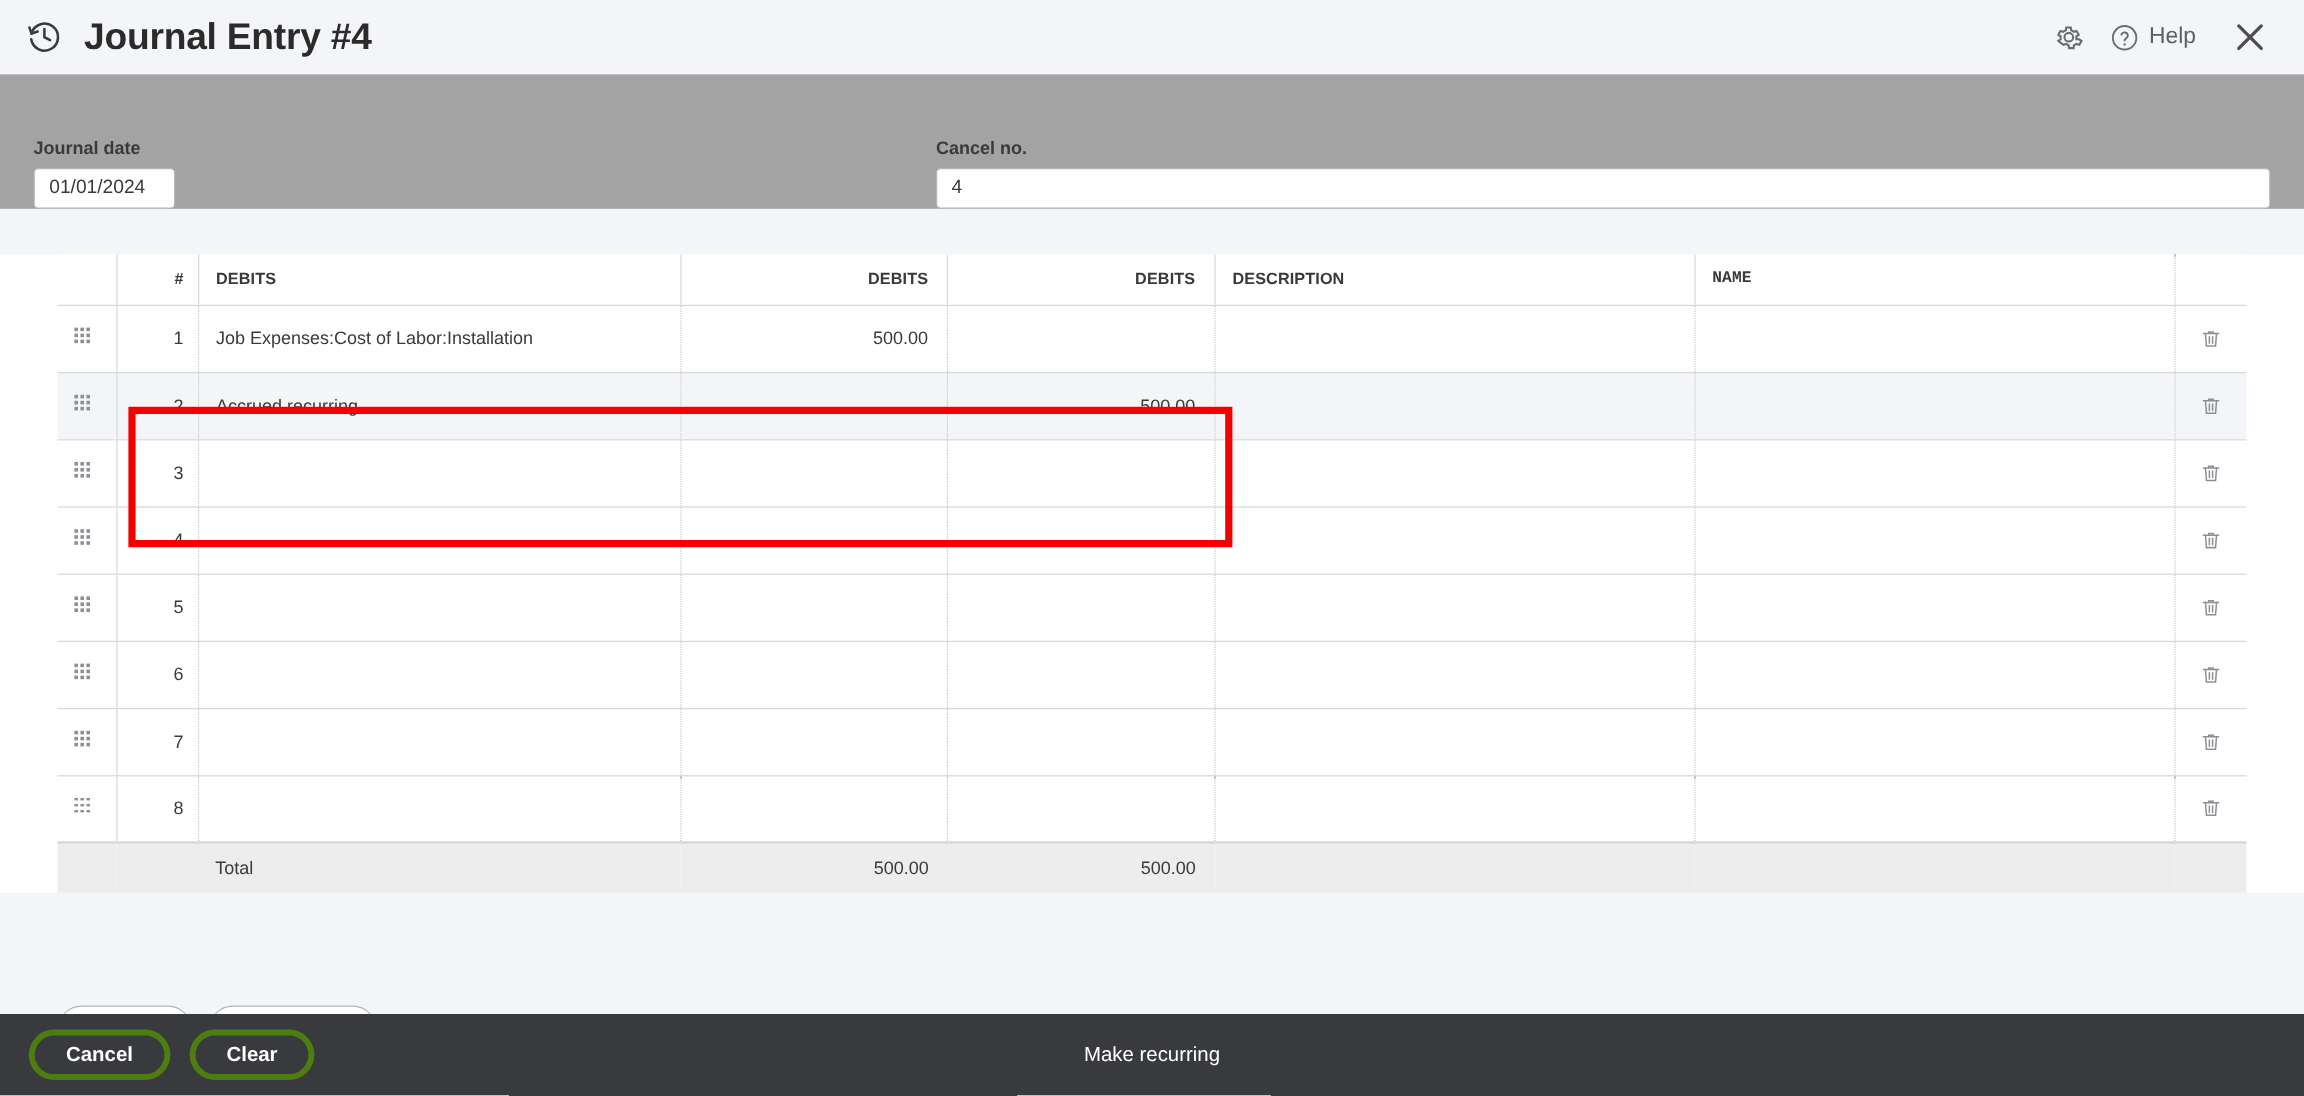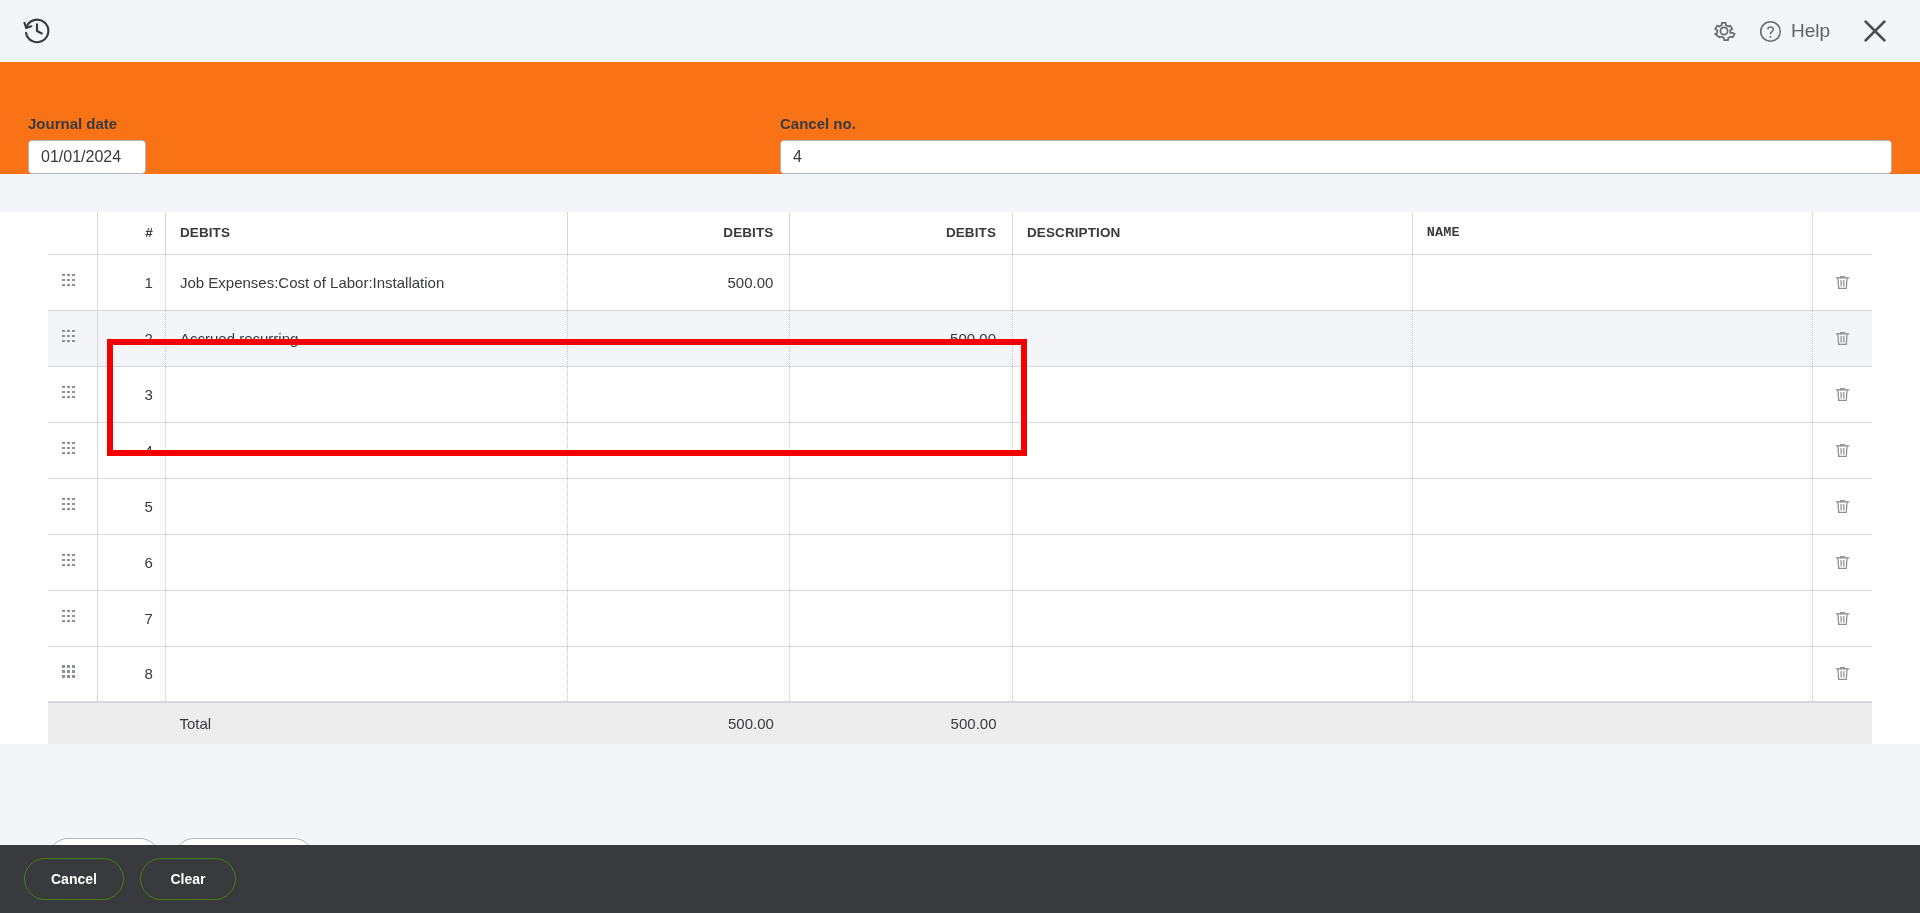--- a/index.html
+++ b/index.html
@@ -52,21 +52,21 @@
     cursor: pointer;
   }
   .help-icon { width: 25px; height: 25px; display: block; }
   .help-label { font-size: 19px; color: #5f6063; }
   .close-icon { width: 30px; height: 30px; display: block; margin-left: 10px; }
 
   
   .form-area {
     display: flex;
     padding: 53px 0 0 0;
-    background: #f97316;
+    background: #a3a3a3;
   }
   .field-date { width: 780px; padding-left: 28px; }
   .field-no  { flex: 1; padding-right: 28px; }
   .field-label {
     font-size: 15px;
     font-weight: bold;
     color: #393a3d;
     margin-bottom: 8px;
     display: block;
   }
@@ -223,25 +223,25 @@
     text-align: center;
     pointer-events: none;
   }
   .footer-center span { pointer-events: auto; }
   .footer-right { margin-left: auto; display: flex; align-items: center; gap: 16px; }
 
   .btn-outline {
     height: 42px;
     min-width: 96px;
     padding: 0 26px;
-    border: 1px solid #4d7c0f;
+    border: 5px solid #4d7c0f;
     border-radius: 23px;
     background: transparent;
     color: #ffffff;
-    font-size: 14px;
+    font-size: 17px;
     font-weight: bold;
     font-family: "Liberation Sans", sans-serif;
     cursor: pointer;
     display: inline-flex;
     align-items: center;
     justify-content: center;
   }
   .btn-link {
     color: #ffffff;
     font-size: 17px;
@@ -277,20 +277,21 @@
 
 <div class="header">
   <div class="header-left">
     <span class="history-icon">
       <svg viewBox="0 0 24 24" width="30" height="30" fill="none" stroke="currentColor" stroke-width="1.7" stroke-linecap="round">
         <path d="M3.5 9.2A9 9 0 1 1 3.2 13.4"></path>
         <polyline points="2,5.5 3.4,9.6 7.5,8.2"></polyline>
         <polyline points="12,6.6 12,12 15.8,14"></polyline>
       </svg>
     </span>
+    <span class="page-title">Journal Entry #4</span>
   </div>
   <div class="header-right">
     <span class="gear-icon">
       <svg viewBox="0 0 24 24" width="28" height="28" fill="none" stroke="#6b6c72" stroke-width="1.5">
         <circle cx="12" cy="12" r="3.1"></circle>
         <path d="M19.4 13.5l1.7 1.1-1.6 2.8-2-.6a7.6 7.6 0 0 1-1.8 1l-.3 2h-3.2l-.3-2a7.6 7.6 0 0 1-1.8-1l-2 .6L4.5 14.6l1.7-1.1a7.7 7.7 0 0 1 0-2.1L4.5 10.3 6.1 7.5l2 .6a7.6 7.6 0 0 1 1.8-1l.3-2h3.2l.3 2c.65.25 1.25.58 1.8 1l2-.6 1.6 2.8-1.7 1.1a7.7 7.7 0 0 1 0 2.1z"></path>
       </svg>
     </span>
     <span class="help-group">
       <span class="help-icon">
@@ -500,13 +501,16 @@
   <div class="ghost-pill">Clear all lines</div>
 </div>
 
 <div class="annot-box"></div>
 
 <div class="footer">
   <div class="footer-left">
     <button class="btn-outline">Cancel</button>
     <button class="btn-outline">Clear</button>
   </div>
+  <div class="footer-center">
+    <span class="btn-link">Make recurring</span>
+  </div>
 </div>
 
 </body></html>

